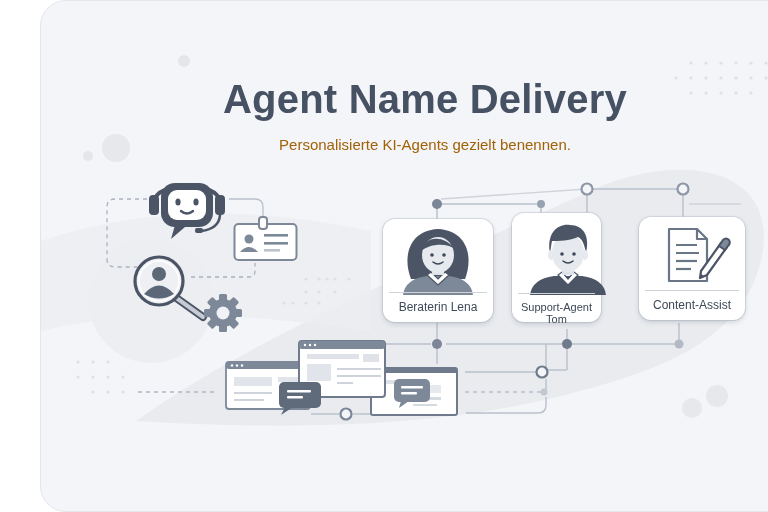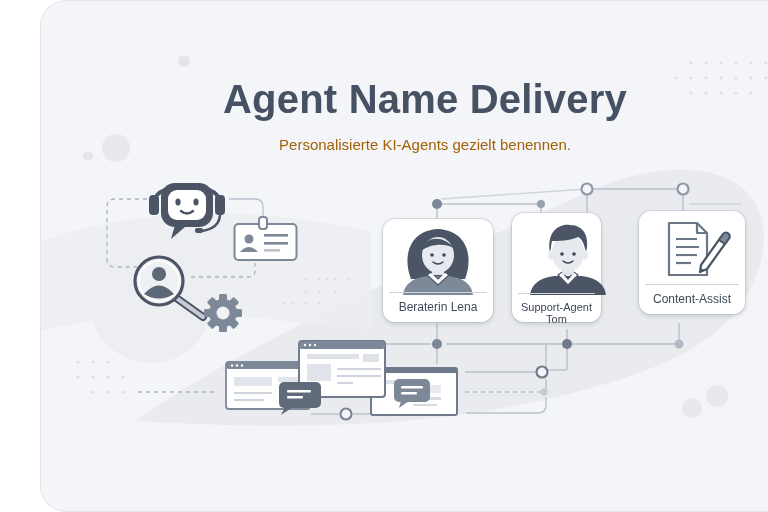--- a/index.html
+++ b/index.html
@@ -228,21 +228,21 @@
       <ellipse cx="39" cy="42" rx="3" ry="5" fill="#e6e9ee"></ellipse>
       <ellipse cx="73" cy="42" rx="3" ry="5" fill="#e6e9ee"></ellipse>
       <circle cx="50" cy="41" r="1.8" fill="#3e4857"></circle>
       <circle cx="62" cy="41" r="1.8" fill="#3e4857"></circle>
       <path d="M51 48 Q 56 52 61 48" fill="none" stroke="#3e4857" stroke-width="1.6" stroke-linecap="round"></path>
     </svg>
     <div class="divider" style="top:80px"></div>
     <div class="label small" style="top:88px">Support-Agent Tom</div>
   </div>
 
-  <div class="card" style="left:598px;top:210px;width:106px;height:103px">
+  <div class="card" style="left:598px;top:216px;width:106px;height:103px">
     <svg class="avatar" width="106" height="76" viewBox="0 0 106 76">
       <path d="M30 12 H 58 L 68 22 V 64 H 30 Z" fill="#ffffff" stroke="#6a7585" stroke-width="2.2" stroke-linejoin="round"></path>
       <path d="M58 12 V 22 H 68" fill="none" stroke="#6a7585" stroke-width="2.2" stroke-linejoin="round"></path>
       <line x1="37" y1="28" x2="58" y2="28" stroke="#6a7585" stroke-width="2.2"></line>
       <line x1="37" y1="36" x2="60" y2="36" stroke="#6a7585" stroke-width="2.2"></line>
       <line x1="37" y1="44" x2="58" y2="44" stroke="#6a7585" stroke-width="2.2"></line>
       <line x1="37" y1="52" x2="52" y2="52" stroke="#6a7585" stroke-width="2.2"></line>
       <path d="M62 54 L 82 26 L 88 30 L 68 58 L 61 61 Z" fill="#ffffff" stroke="#4b5566" stroke-width="2.2" stroke-linejoin="round"></path>
       <path d="M80 29 L 84 23 Q 87 20 90 23 Q 92 26 89 29 L 86 33 Z" fill="#7d8898" stroke="#4b5566" stroke-width="2"></path>
       <path d="M62 57 L 61 61 L 65 59 Z" fill="#4b5566"></path>

